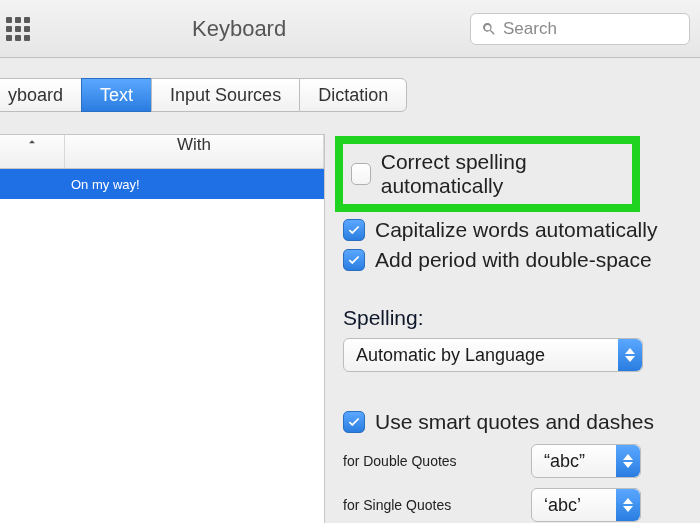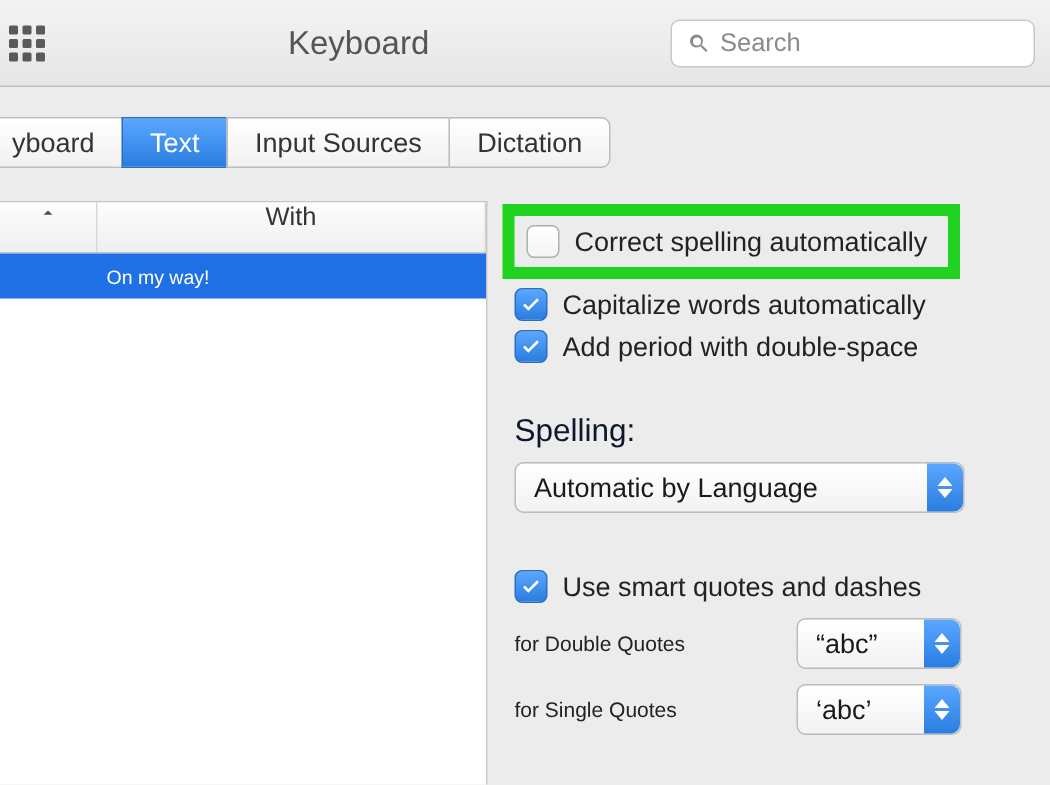--- a/index.html
+++ b/index.html
@@ -28,21 +28,21 @@
   grid-template-rows: repeat(3, 6px);
   gap: 3px;
   margin-left: -4px;
   margin-top: 2px;
 }
 .apps-icon span { background: #5a5a5a; border-radius: 1px; }
 .title { flex: 0 0 auto; font-size: 22px; color: #555; margin-left: 140px; }
 .spacer { flex: 1; }
 .searchbox {
   display: flex; align-items: center;
-  width: 243px; height: 32px;
+  width: 220px; height: 32px;
   background: #fff; border: 1px solid #c8c8c8;
   border-radius: 6px; padding: 0 10px; color: #8a8a8a;
 }
 .searchbox svg { width: 16px; height: 16px; margin-right: 6px; fill: #8a8a8a; }
 .searchbox .ph { font-size: 17px; }
 
 .content { padding: 20px 0 0 0; }
 
 .tabs {
   display: flex;
@@ -130,21 +130,21 @@
 }
 .chk.checked {
   background: linear-gradient(#5aa7ff, #2a7de0);
   border-color: #2a6ec0;
 }
 .chk.checked svg { width: 14px; height: 14px; stroke: #fff; fill: none; stroke-width: 3; }
 .opt-row {
   display: flex; align-items: center; gap: 10px;
   margin: 6px 0 2px 0;
 }
-.opt-label { font-size: 18px; color: #222; }
+.opt-label { font-size: 21px; color: #222; }
 .section-gap { height: 32px; }
 .section-label { font-size: 21px; color: #0f172a; margin-bottom: 8px; }
 .select {
   display: flex; align-items: center;
   height: 34px;
   width: 300px;
   background: linear-gradient(#ffffff, #f2f2f2);
   border: 1px solid #bcbcbc;
   border-radius: 6px;
   padding: 0 0 0 12px;

